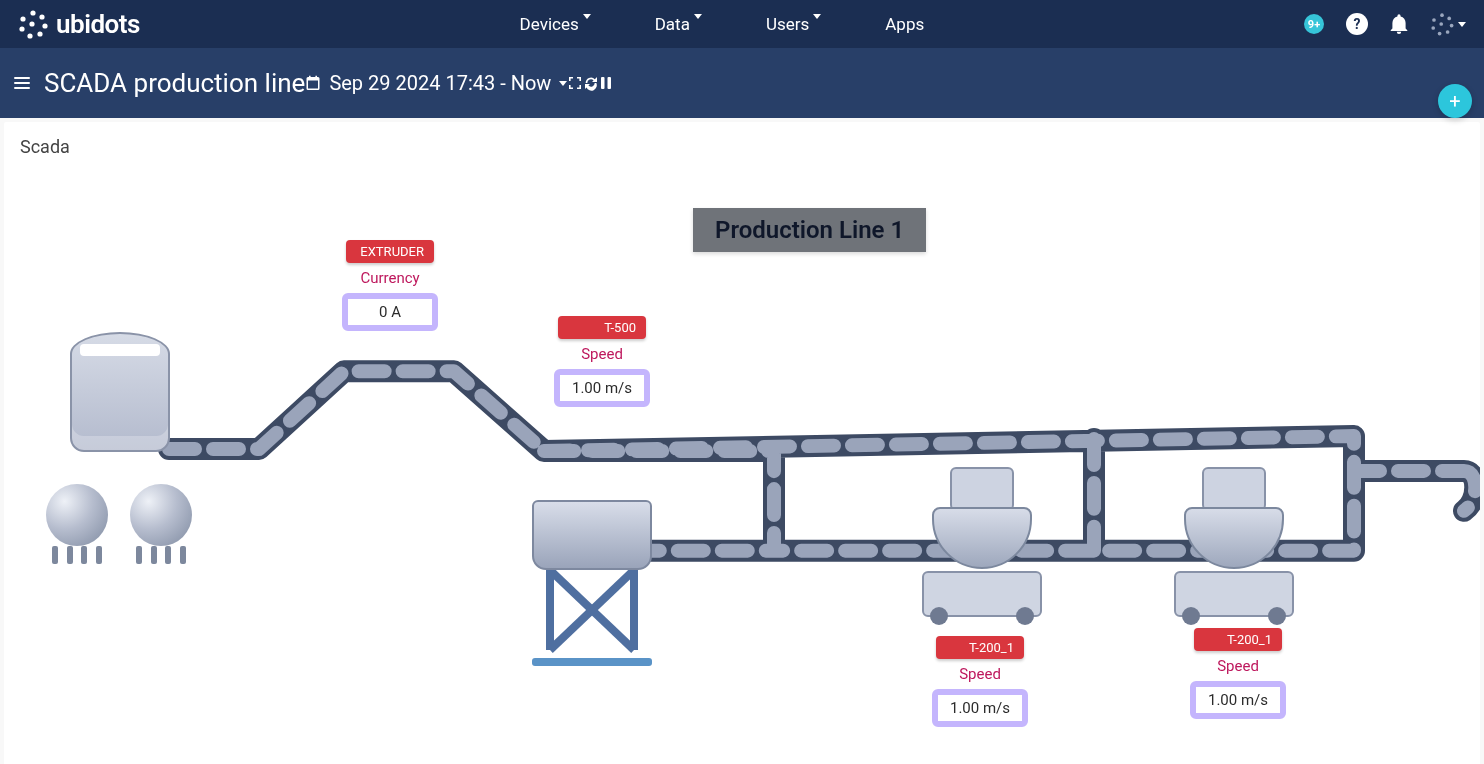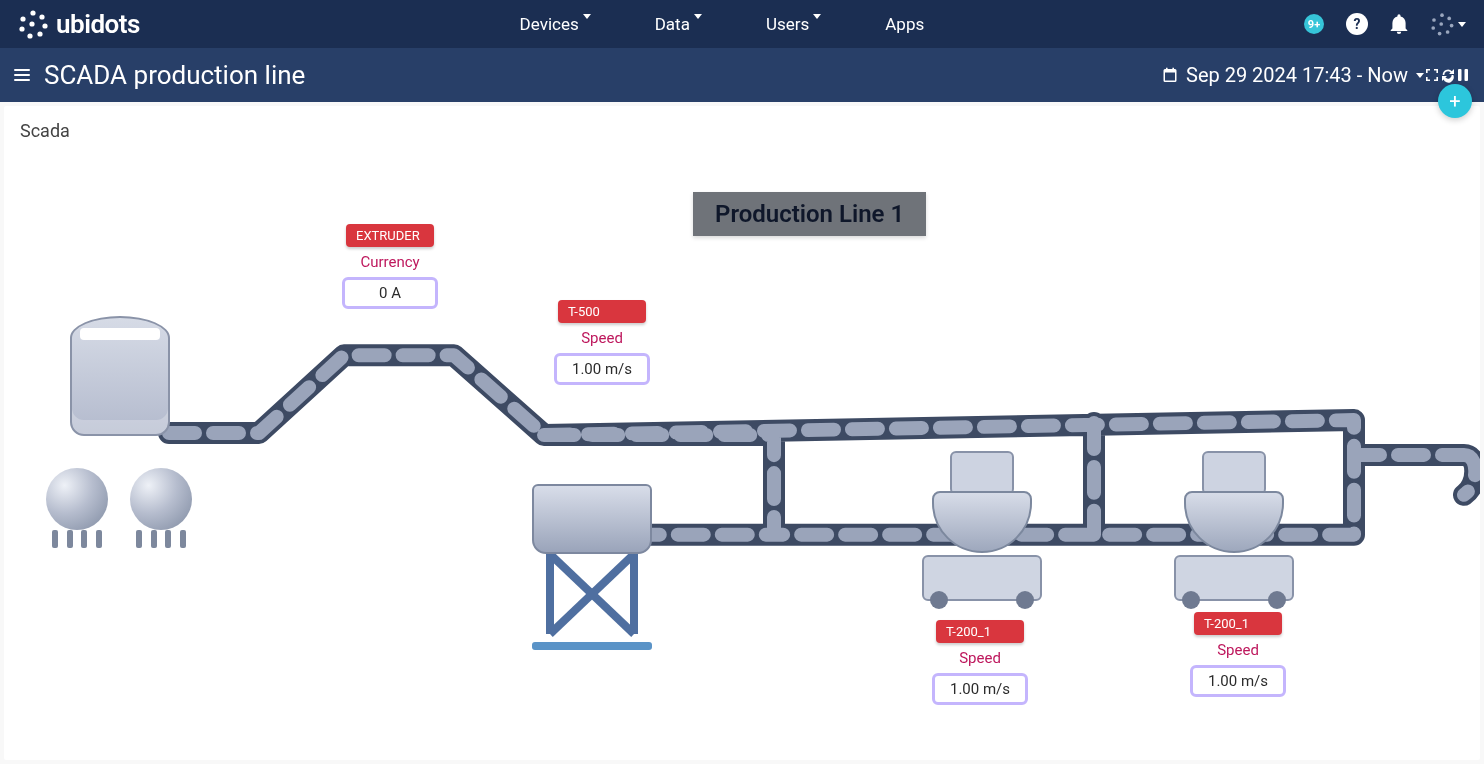--- a/index.html
+++ b/index.html
@@ -92,27 +92,26 @@
     font-weight:700;
     font-size:14px;
   }
   .icon-bell svg, .icon-profile svg { display:block; }
   .profile-cluster {
     display:flex; align-items:center; gap:4px;
   }
 
   
   .subheader {
-    height: 54px;
+    height: 70px;
     background: var(--subheader-navy);
     color: #fff;
     display: flex;
     align-items: center;
     padding: 0 14px;
-    justify-content: space-between;
     position: relative;
   }
   .subheader-left {
     display:flex; align-items:center; gap:14px;
   }
   .hamburger {
     display:flex; flex-direction:column; gap:3px; cursor:pointer;
   }
   .hamburger span{
     width:16px;height:2px;background:#fff;border-radius:1px;
@@ -171,27 +170,27 @@
     gap:6px;
   }
   .dev-badge {
     background: var(--red-badge);
     color:#fff;
     font-size:13px;
     padding:4px 10px;
     border-radius:4px;
     box-shadow: 0 2px 3px rgba(0,0,0,.2);
     min-width: 88px;
-    text-align:left;
+    text-align:right;
   }
   .var-label {
     font-size:15px; color:#be185d;
   }
   .val-box {
-    border:3px solid #c4b5fd;
+    border:6px solid #c4b5fd;
     border-radius:6px;
     padding:4px 0;
     min-width: 96px;
     text-align:center;
     font-size:15px;
     background:#fff;
   }
 
   
   .scada-svg {

